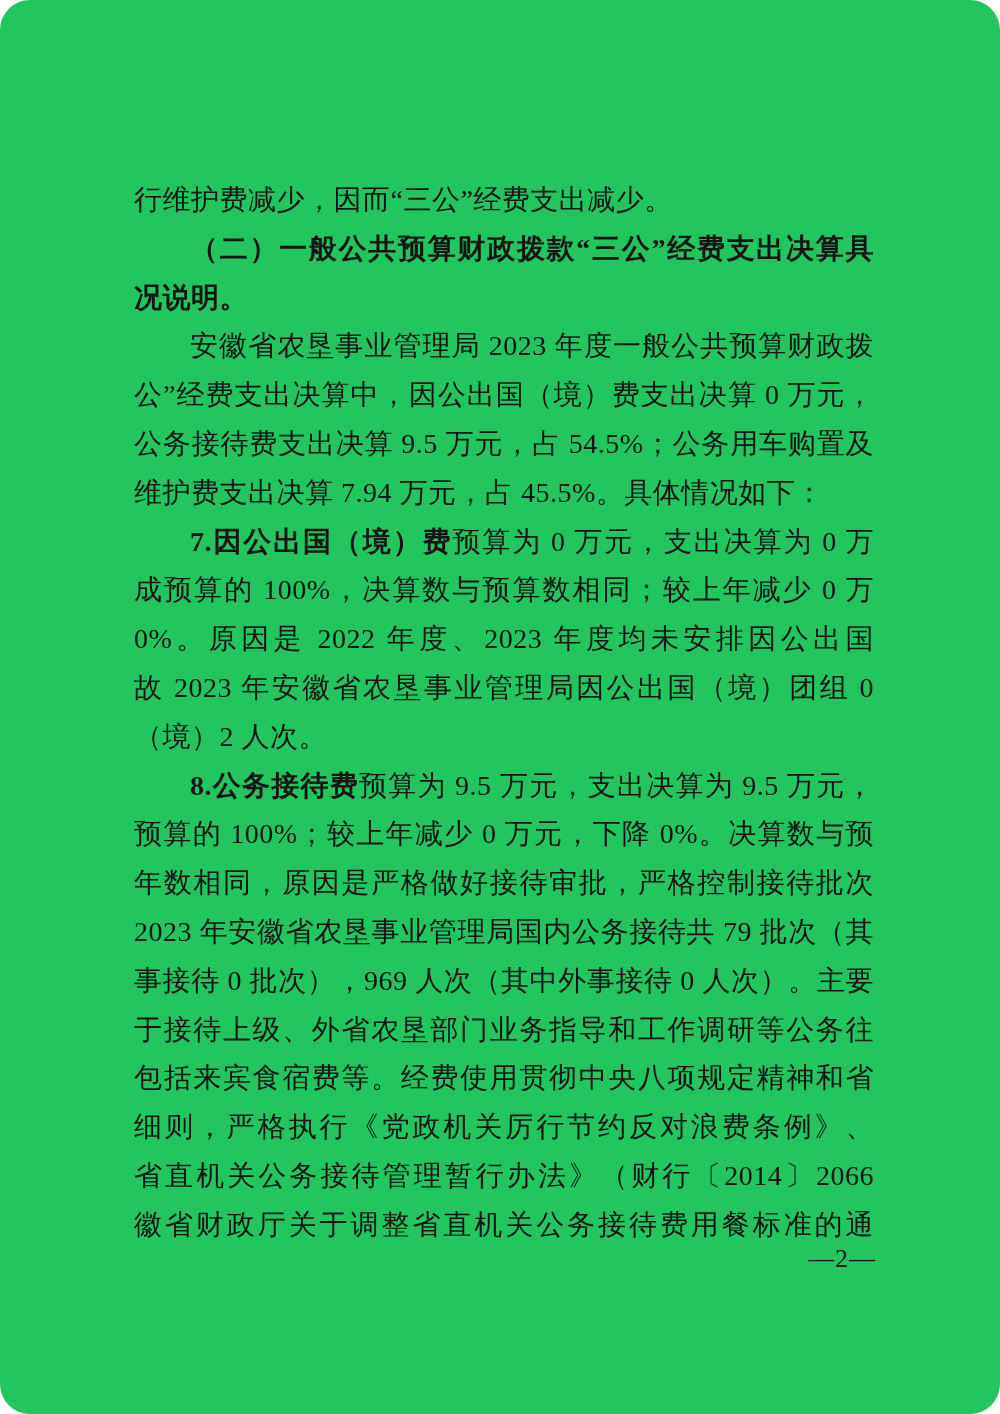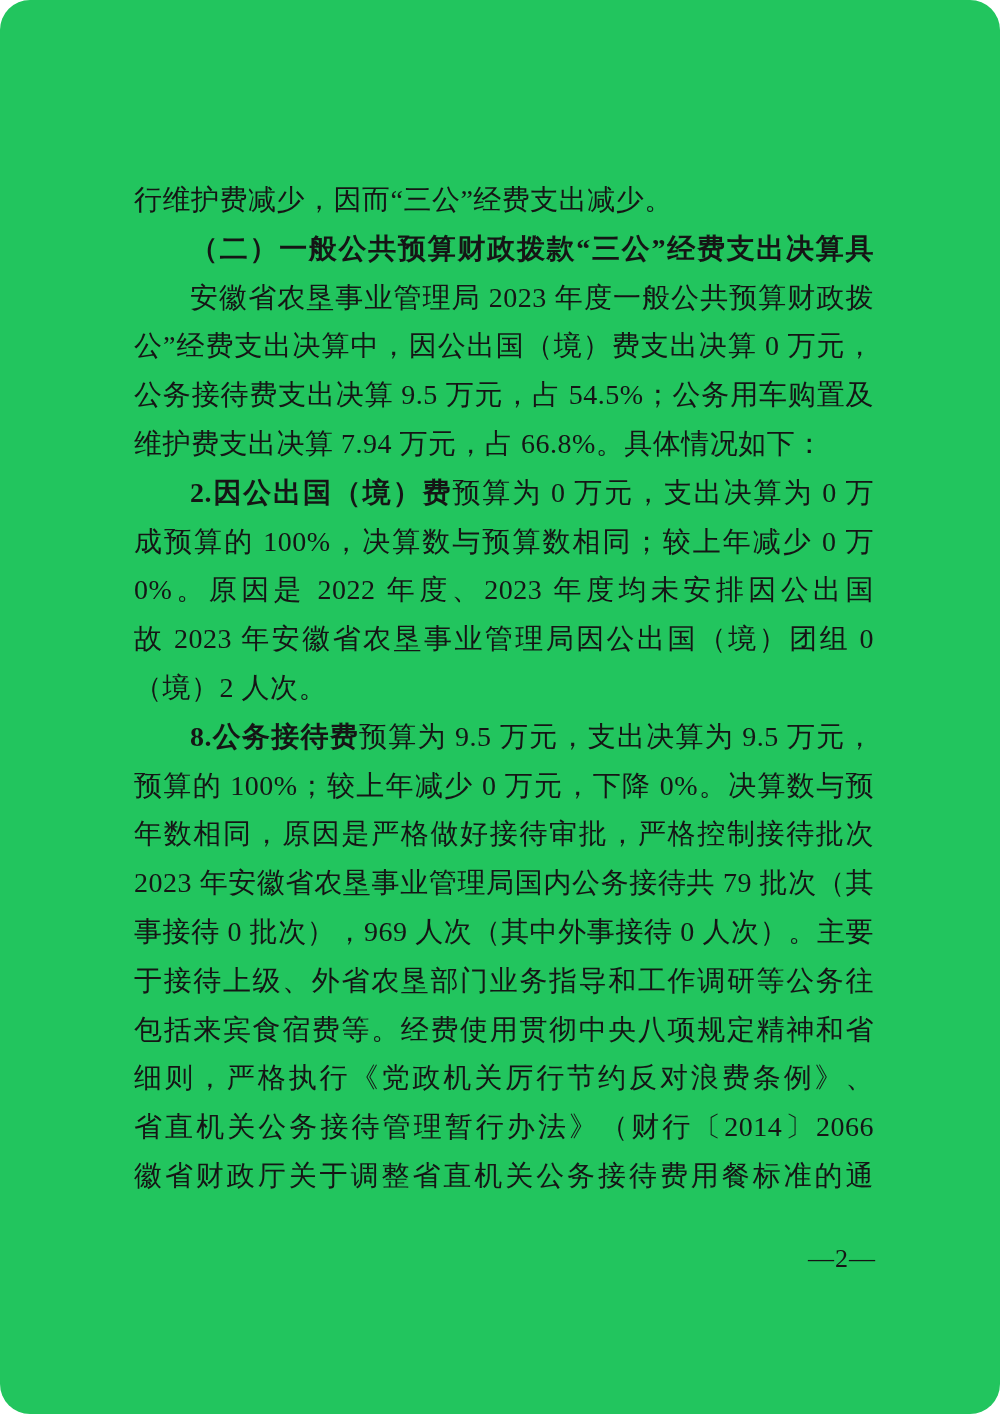--- a/index.html
+++ b/index.html
@@ -52,25 +52,26 @@
     color: #151515;
   }
 </style>
 </head>
 <body>
 
 <div class="page">
   <div class="text-block" id="text-block">
       <div class="line"><span>行维护费减少，因而“三公”经费支出减少。</span></div>
       <div class="line fill indent"><span class="b">（二）一般公共预算财政拨款“三公”经费支出决算具体情</span></div>
+      <div class="line"><span class="b">况说明。</span></div>
       <div class="line fill indent"><span>安徽省农垦事业管理局 2023 年度一般公共预算财政拨款“三</span></div>
       <div class="line fill"><span>公”经费支出决算中，因公出国（境）费支出决算 0 万元，占 0%；</span></div>
       <div class="line fill"><span>公务接待费支出决算 9.5 万元，占 54.5%；公务用车购置及运行</span></div>
-      <div class="line"><span>维护费支出决算 7.94 万元，占 66.8%。具体情况如下：</span></div>
-      <div class="line fill indent"><span class="b">2.因公出国（境）费</span><span>预算为 0 万元，支出决算为 0 万元，完</span></div>
+      <div class="line"><span>维护费支出决算 7.94 万元，占 45.5%。具体情况如下：</span></div>
+      <div class="line fill indent"><span class="b">7.因公出国（境）费</span><span>预算为 0 万元，支出决算为 0 万元，完</span></div>
       <div class="line fill"><span>成预算的 100%，决算数与预算数相同；较上年减少 0 万元，下降</span></div>
       <div class="line fill"><span>0%。原因是 2022 年度、2023 年度均未安排因公出国（境）计划。</span></div>
       <div class="line fill"><span>故 2023 年安徽省农垦事业管理局因公出国（境）团组 0 次，出国</span></div>
       <div class="line"><span>（境）2 人次。</span></div>
       <div class="line fill indent"><span class="b">8.公务接待费</span><span>预算为 9.5 万元，支出决算为 9.5 万元，完成</span></div>
       <div class="line fill"><span>预算的 100%；较上年减少 0 万元，下降 0%。决算数与预算数和上</span></div>
       <div class="line fill"><span>年数相同，原因是严格做好接待审批，严格控制接待批次和人次。</span></div>
       <div class="line fill"><span>2023 年安徽省农垦事业管理局国内公务接待共 79 批次（其中外</span></div>
       <div class="line fill"><span>事接待 0 批次），969 人次（其中外事接待 0 人次）。主要是用</span></div>
       <div class="line fill"><span>于接待上级、外省农垦部门业务指导和工作调研等公务往来支出，</span></div>

